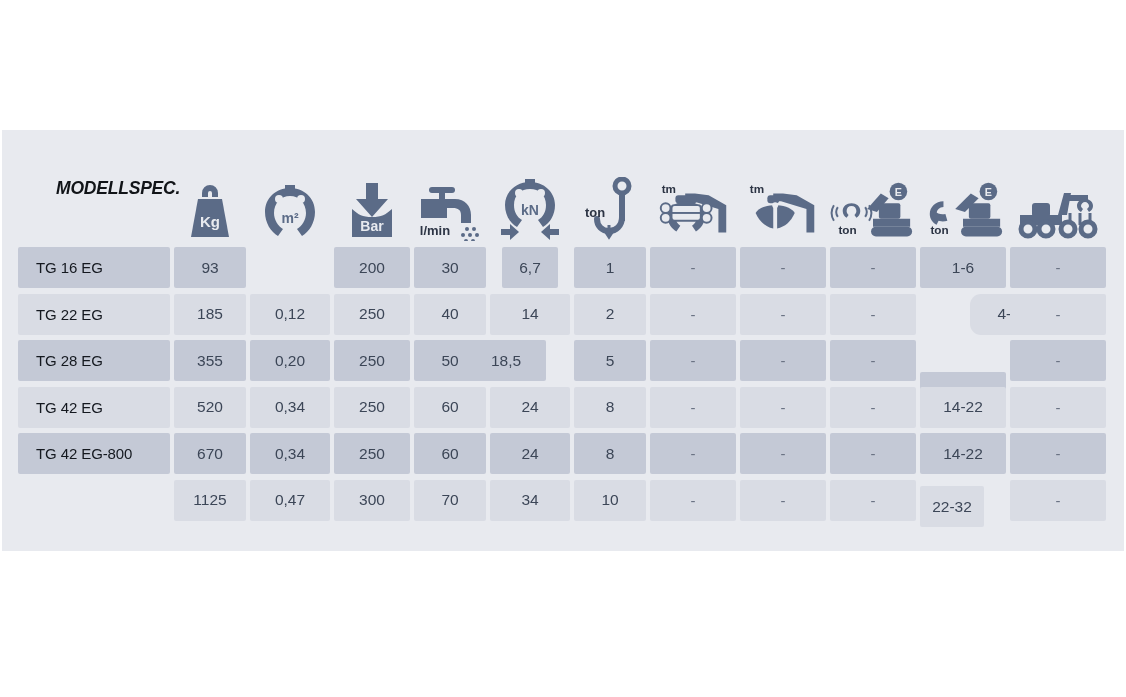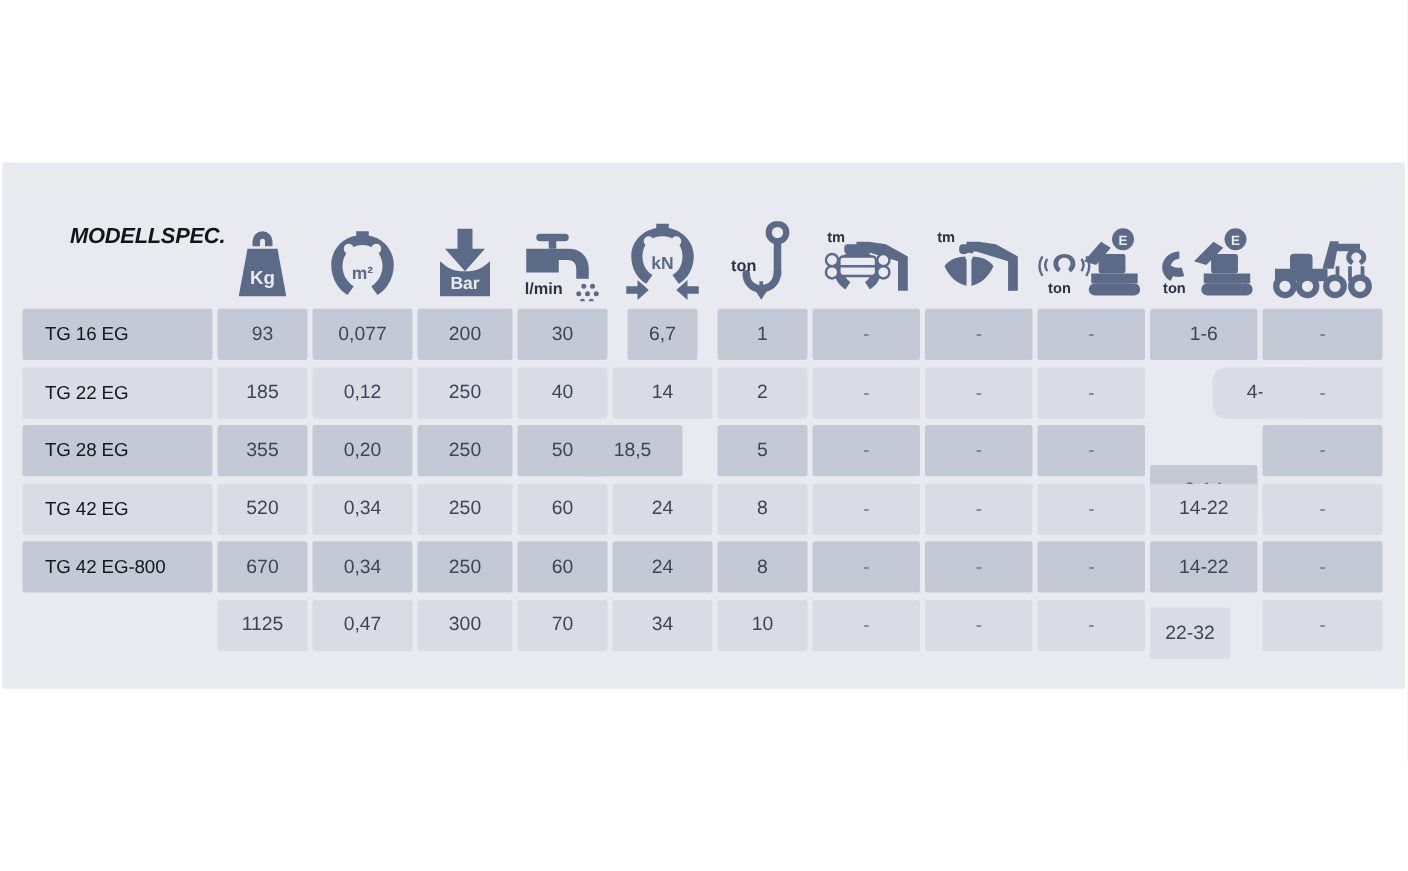--- a/index.html
+++ b/index.html
@@ -181,21 +181,20 @@
               <circle cx="14" cy="44" r="7"></circle>
               <circle cx="32" cy="44" r="7"></circle>
               <circle cx="54" cy="44" r="7"></circle>
               <circle cx="74" cy="44" r="7"></circle>
             </g>
           </svg>
         </div>
       </div>
   <div class="cell odd model" style="left: 16px; top: 117px; width: 152px;">TG 16 EG</div>
       <div class="cell odd" style="left: 172px; top: 117px; width: 72px;">93</div>
-      <div class="cell odd" style="left: 248px; top: 117px; width: 80px;">0,077</div>
       <div class="cell odd" style="left: 332px; top: 117px; width: 76px;">200</div>
       <div class="cell odd" style="left: 412px; top: 117px; width: 72px;">30</div>
       <div class="cell odd" style="left: 476px; top: 117px; width: 56px; margin-left: 24px;">6,7</div>
       <div class="cell odd" style="left: 572px; top: 117px; width: 72px;">1</div>
       <div class="cell odd dash" style="left: 648px; top: 117px; width: 86px;">-</div>
       <div class="cell odd dash" style="left: 738px; top: 117px; width: 86px;">-</div>
       <div class="cell odd dash" style="left: 828px; top: 117px; width: 86px;">-</div>
       <div class="cell odd" style="left: 918px; top: 117px; width: 86px;">1-6</div>
       <div class="cell odd dash" style="left: 1008px; top: 117px; width: 96px;">-</div>
       <div class="cell model" style="left: 16px; top: 163.5px; width: 152px;">TG 22 EG</div>

